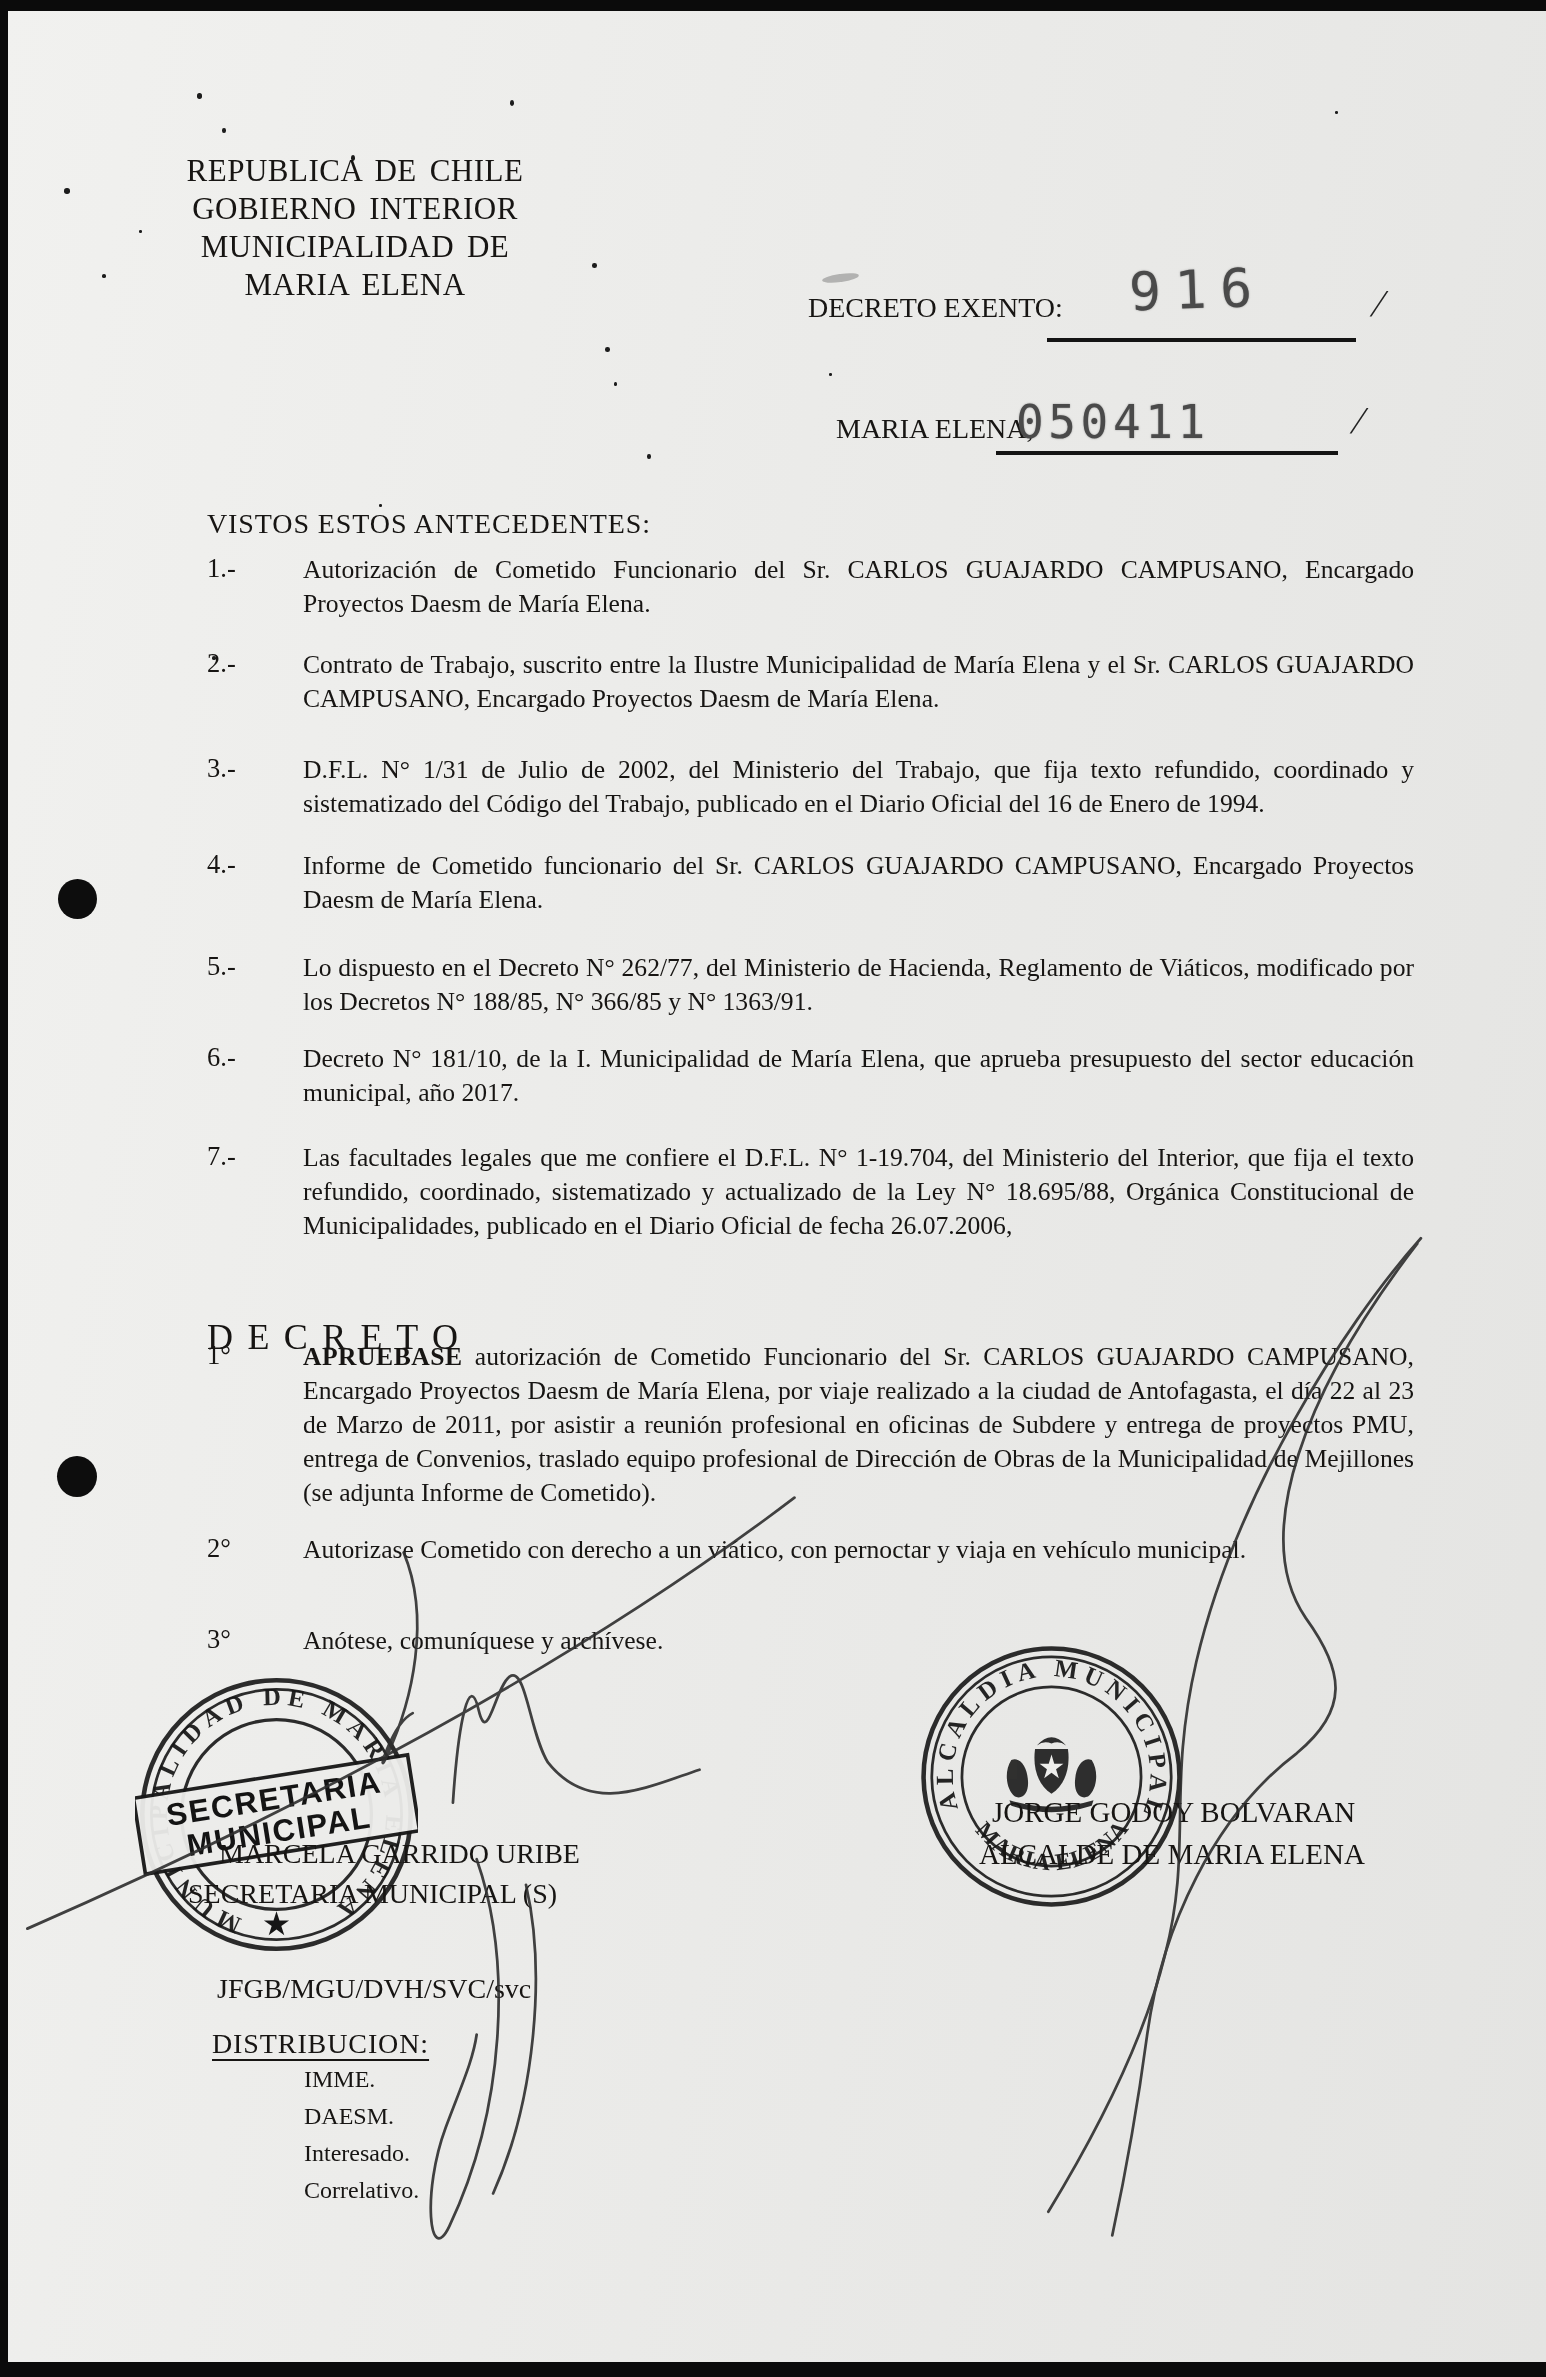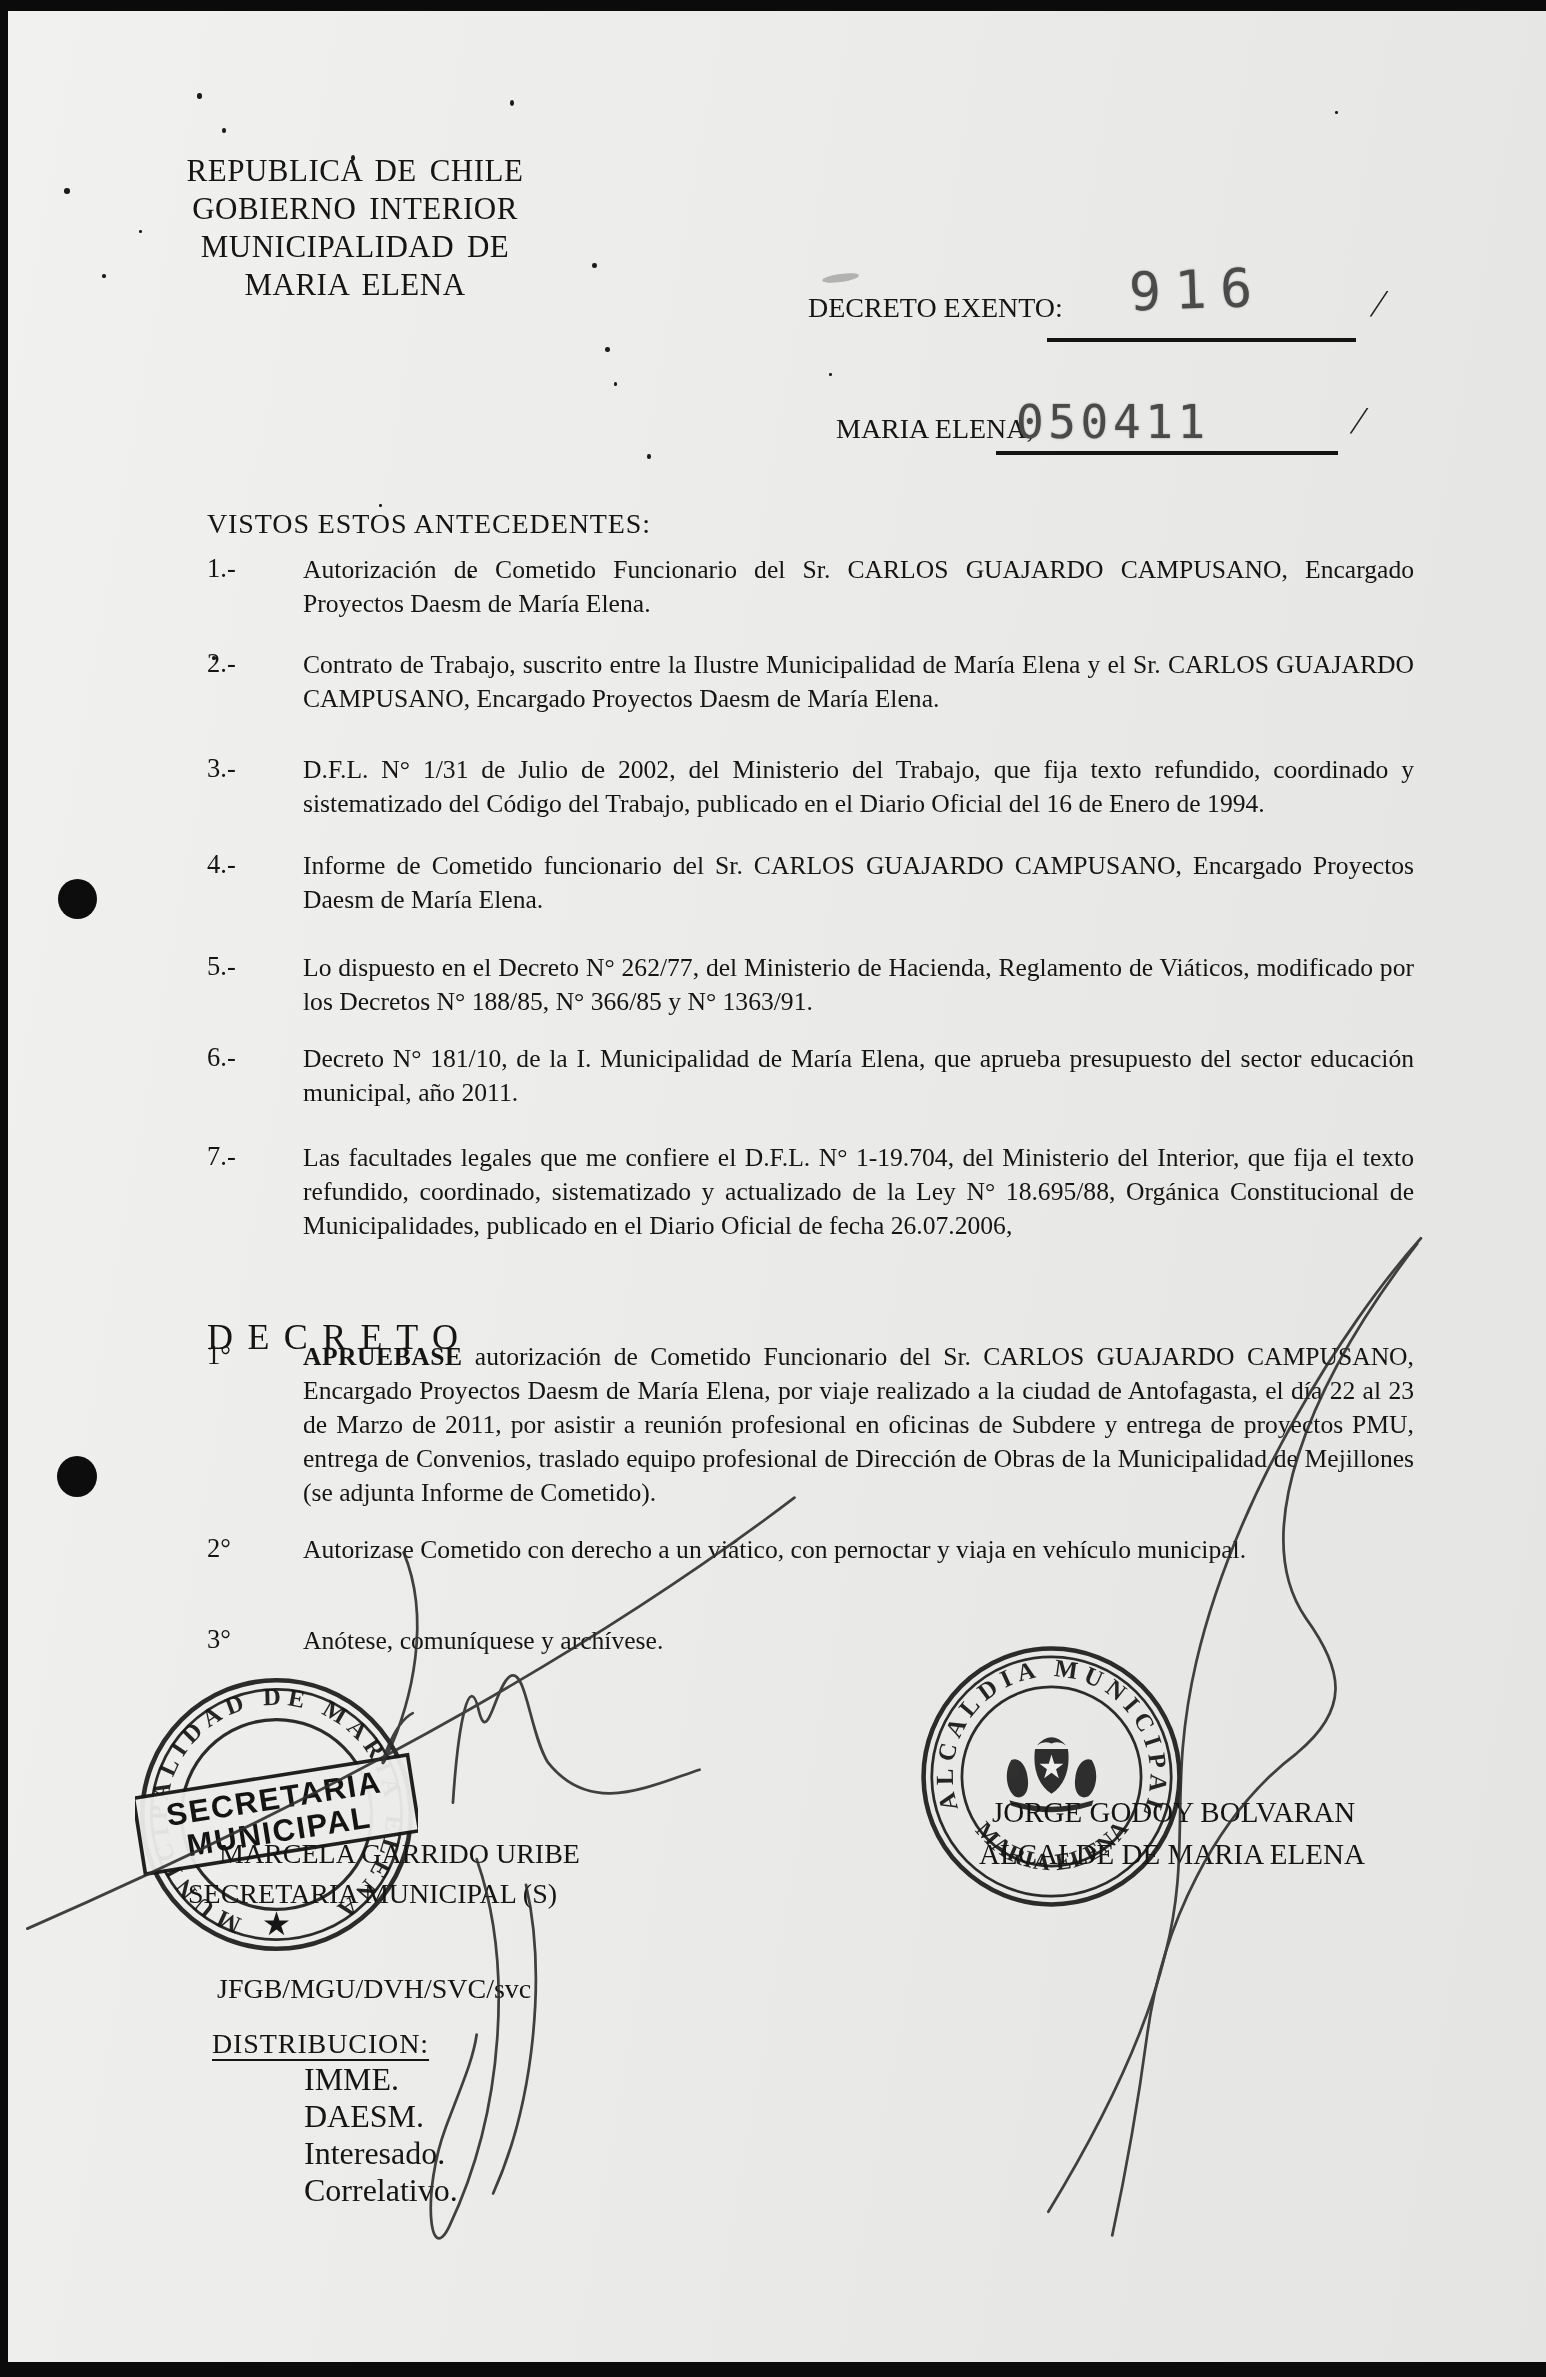--- a/index.html
+++ b/index.html
@@ -46,21 +46,21 @@
   
   .sig-name{position:absolute;font-size:28px;white-space:nowrap;z-index:6;}
   .sec-name{left:219px;top:1838px;}
   .sec-title{left:188px;top:1878px;}
   .may-name{left:992px;top:1796px;font-size:29px;}
   .may-title{left:979px;top:1838px;font-size:29px;}
   
   .initials{position:absolute;left:217px;top:1973px;font-size:28px;white-space:nowrap;}
   .dist-label{position:absolute;left:212px;top:2028px;font-size:28px;letter-spacing:0.9px;
               text-decoration:underline;text-decoration-thickness:1.8px;text-underline-offset:5.5px;white-space:nowrap;}
-  .dist-items{position:absolute;left:304px;top:2061px;font-size:32px;line-height:37px;}
+  .dist-items{position:absolute;left:304px;top:2061px;font-size:24px;line-height:37px;}
   
   .stamp-svg{position:absolute;z-index:4;}
   .sig-svg{position:absolute;left:0;top:0;z-index:7;pointer-events:none;}
   .stamp-ink{stroke:#1c1c1c;fill:none;opacity:.93;}
   .ring-text{font-family:"Liberation Serif",serif;font-weight:bold;fill:#161616;opacity:.93;}
   .banner-text{font-family:"Liberation Sans",sans-serif;font-weight:bold;fill:#141414;}
 </style>
 </head>
 <body>
 
@@ -123,21 +123,21 @@
   <div class="item" style="top:849px">
     <span class="inum">4.-</span>
     <div class="itext">Informe de Cometido funcionario del Sr. CARLOS GUAJARDO CAMPUSANO, Encargado Proyectos Daesm de María Elena.</div>
   </div>
   <div class="item" style="top:951px">
     <span class="inum">5.-</span>
     <div class="itext">Lo dispuesto en el Decreto N° 262/77, del Ministerio de Hacienda, Reglamento de Viáticos, modificado por los Decretos N° 188/85, N° 366/85 y N° 1363/91.</div>
   </div>
   <div class="item" style="top:1042px">
     <span class="inum">6.-</span>
-    <div class="itext">Decreto N° 181/10, de la I. Municipalidad de María Elena, que aprueba presupuesto del sector educación municipal, año 2011.</div>
+    <div class="itext">Decreto N° 181/10, de la I. Municipalidad de María Elena, que aprueba presupuesto del sector educación municipal, año 2017.</div>
   </div>
   <div class="item" style="top:1141px">
     <span class="inum">7.-</span>
     <div class="itext">Las facultades legales que me confiere el D.F.L. N° 1-19.704, del Ministerio del Interior, que fija el texto refundido, coordinado, sistematizado y actualizado de la Ley N° 18.695/88, Orgánica Constitucional de Municipalidades, publicado en el Diario Oficial de fecha 26.07.2006,</div>
   </div>
 
   <div class="dtitle">D E C R E T O</div>
 
   <div class="item" style="top:1340px">
     <span class="inum">1°</span>

